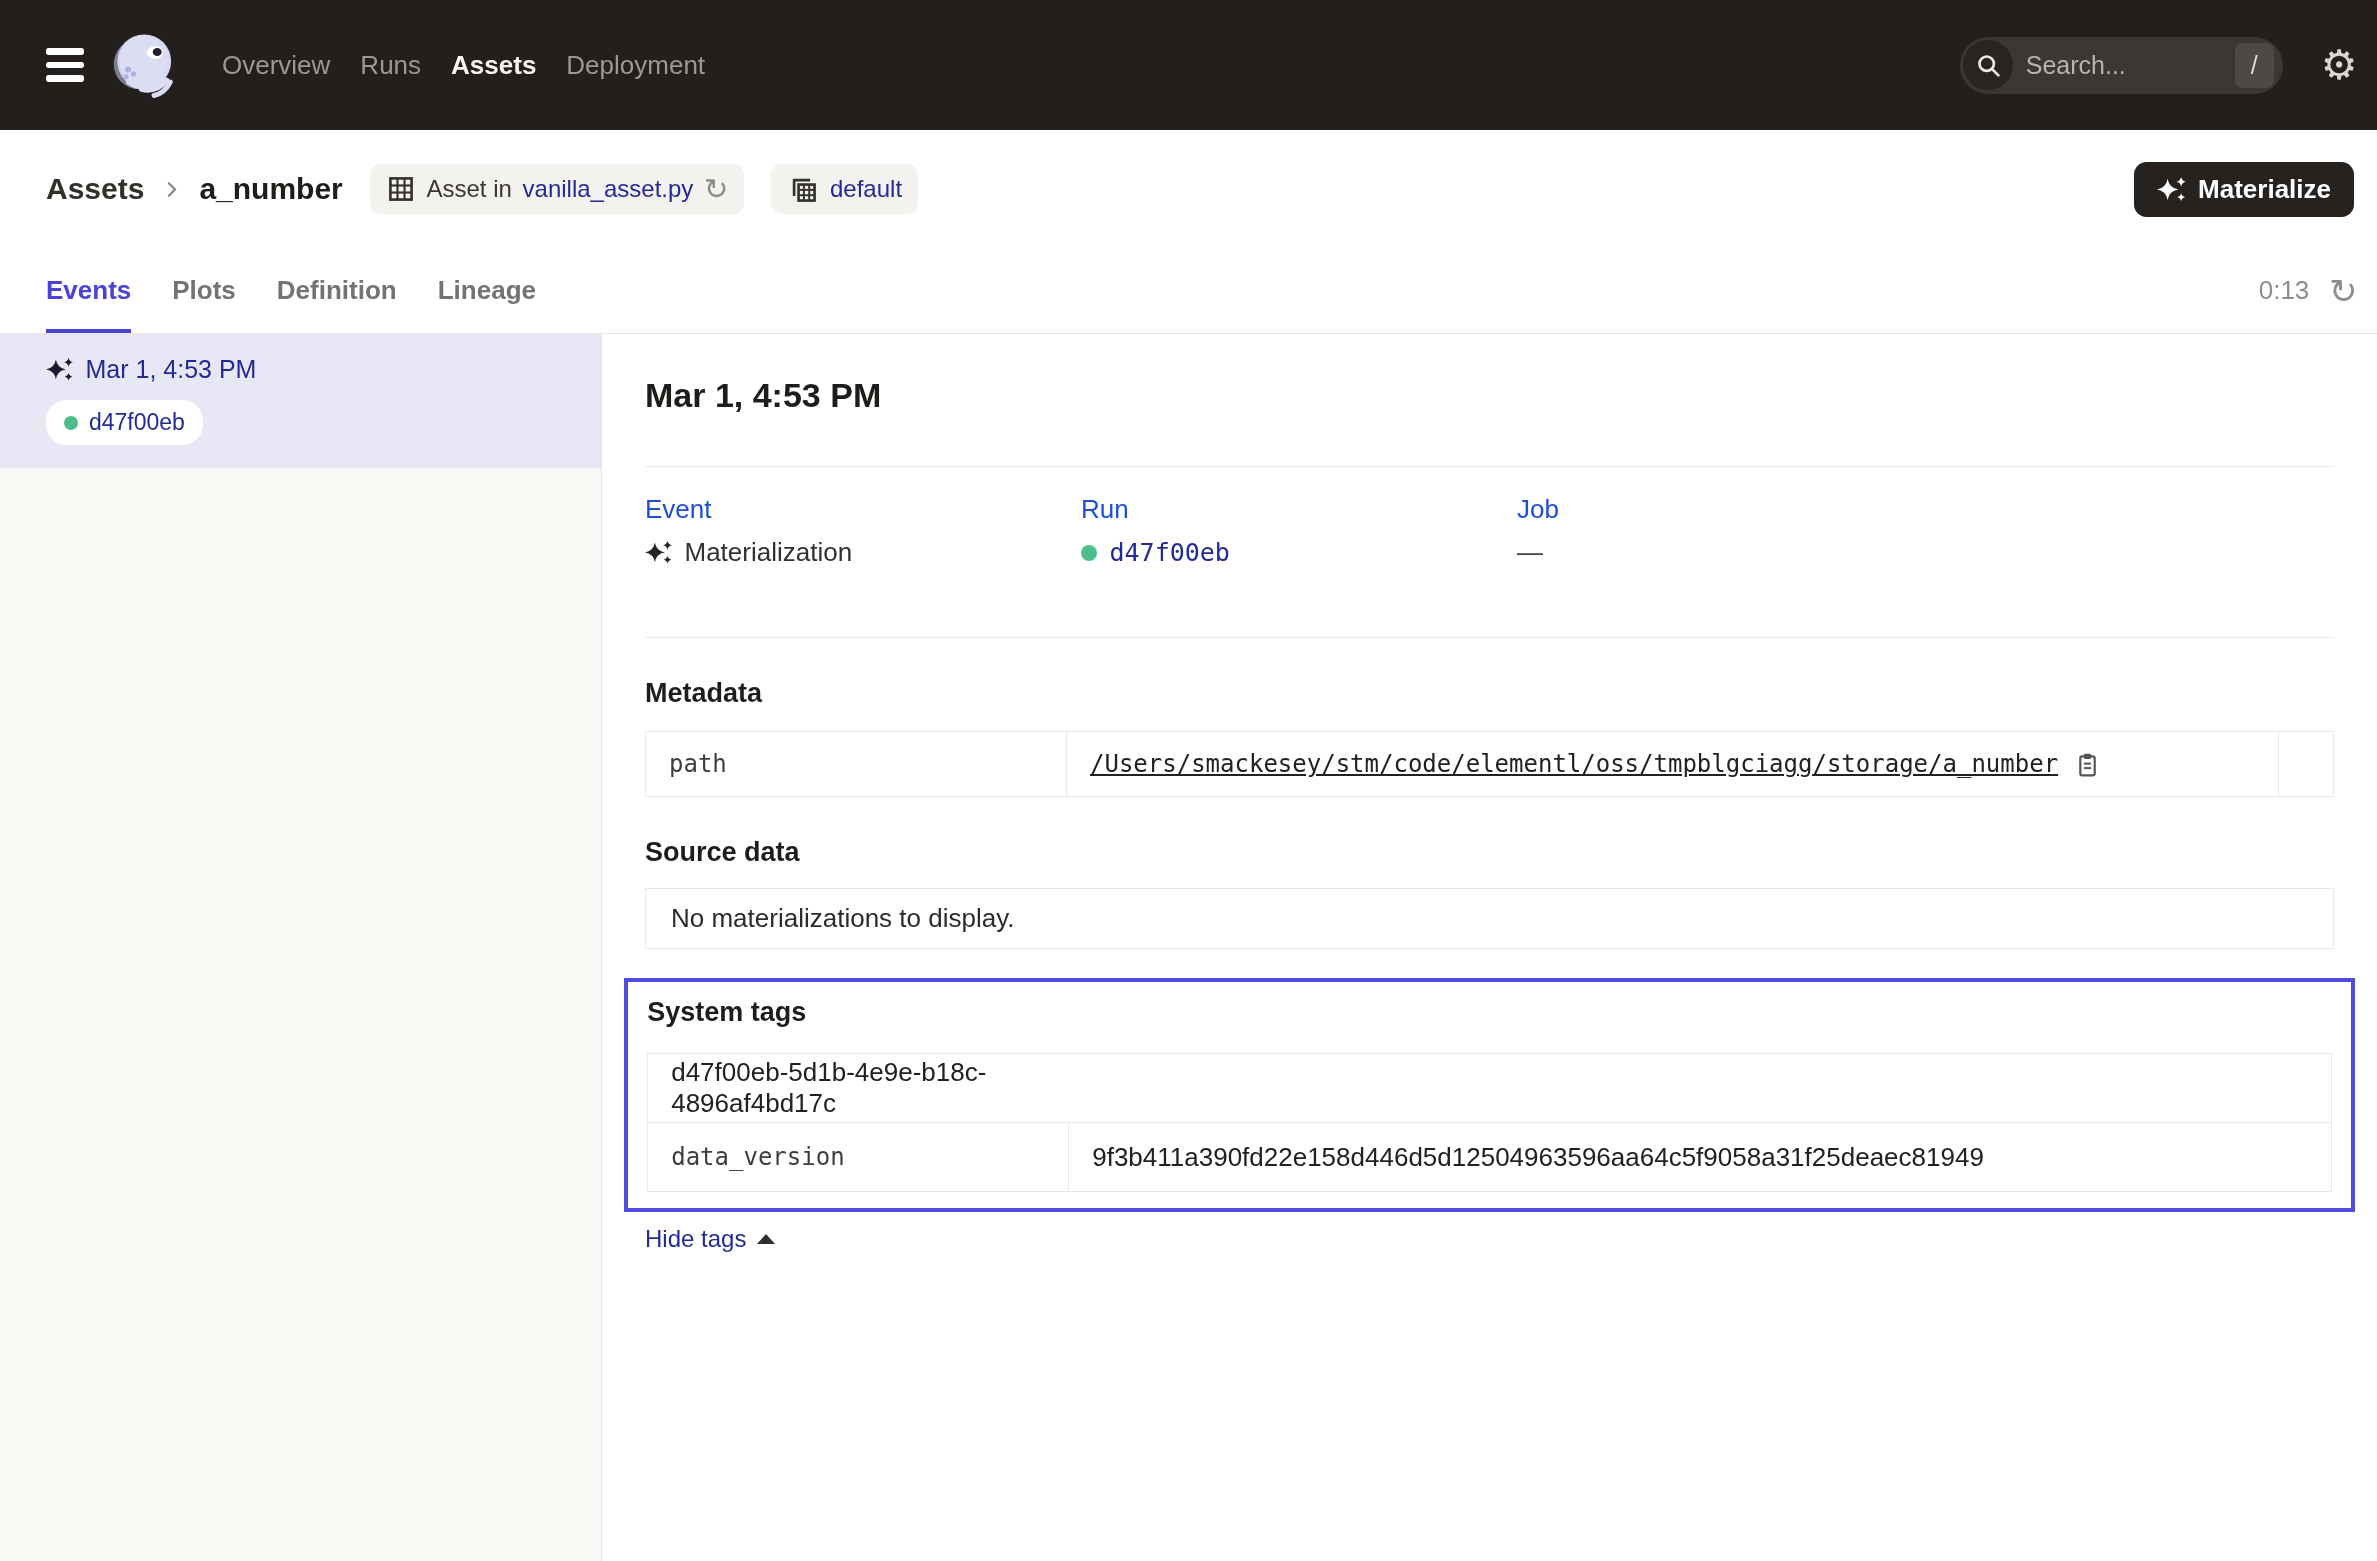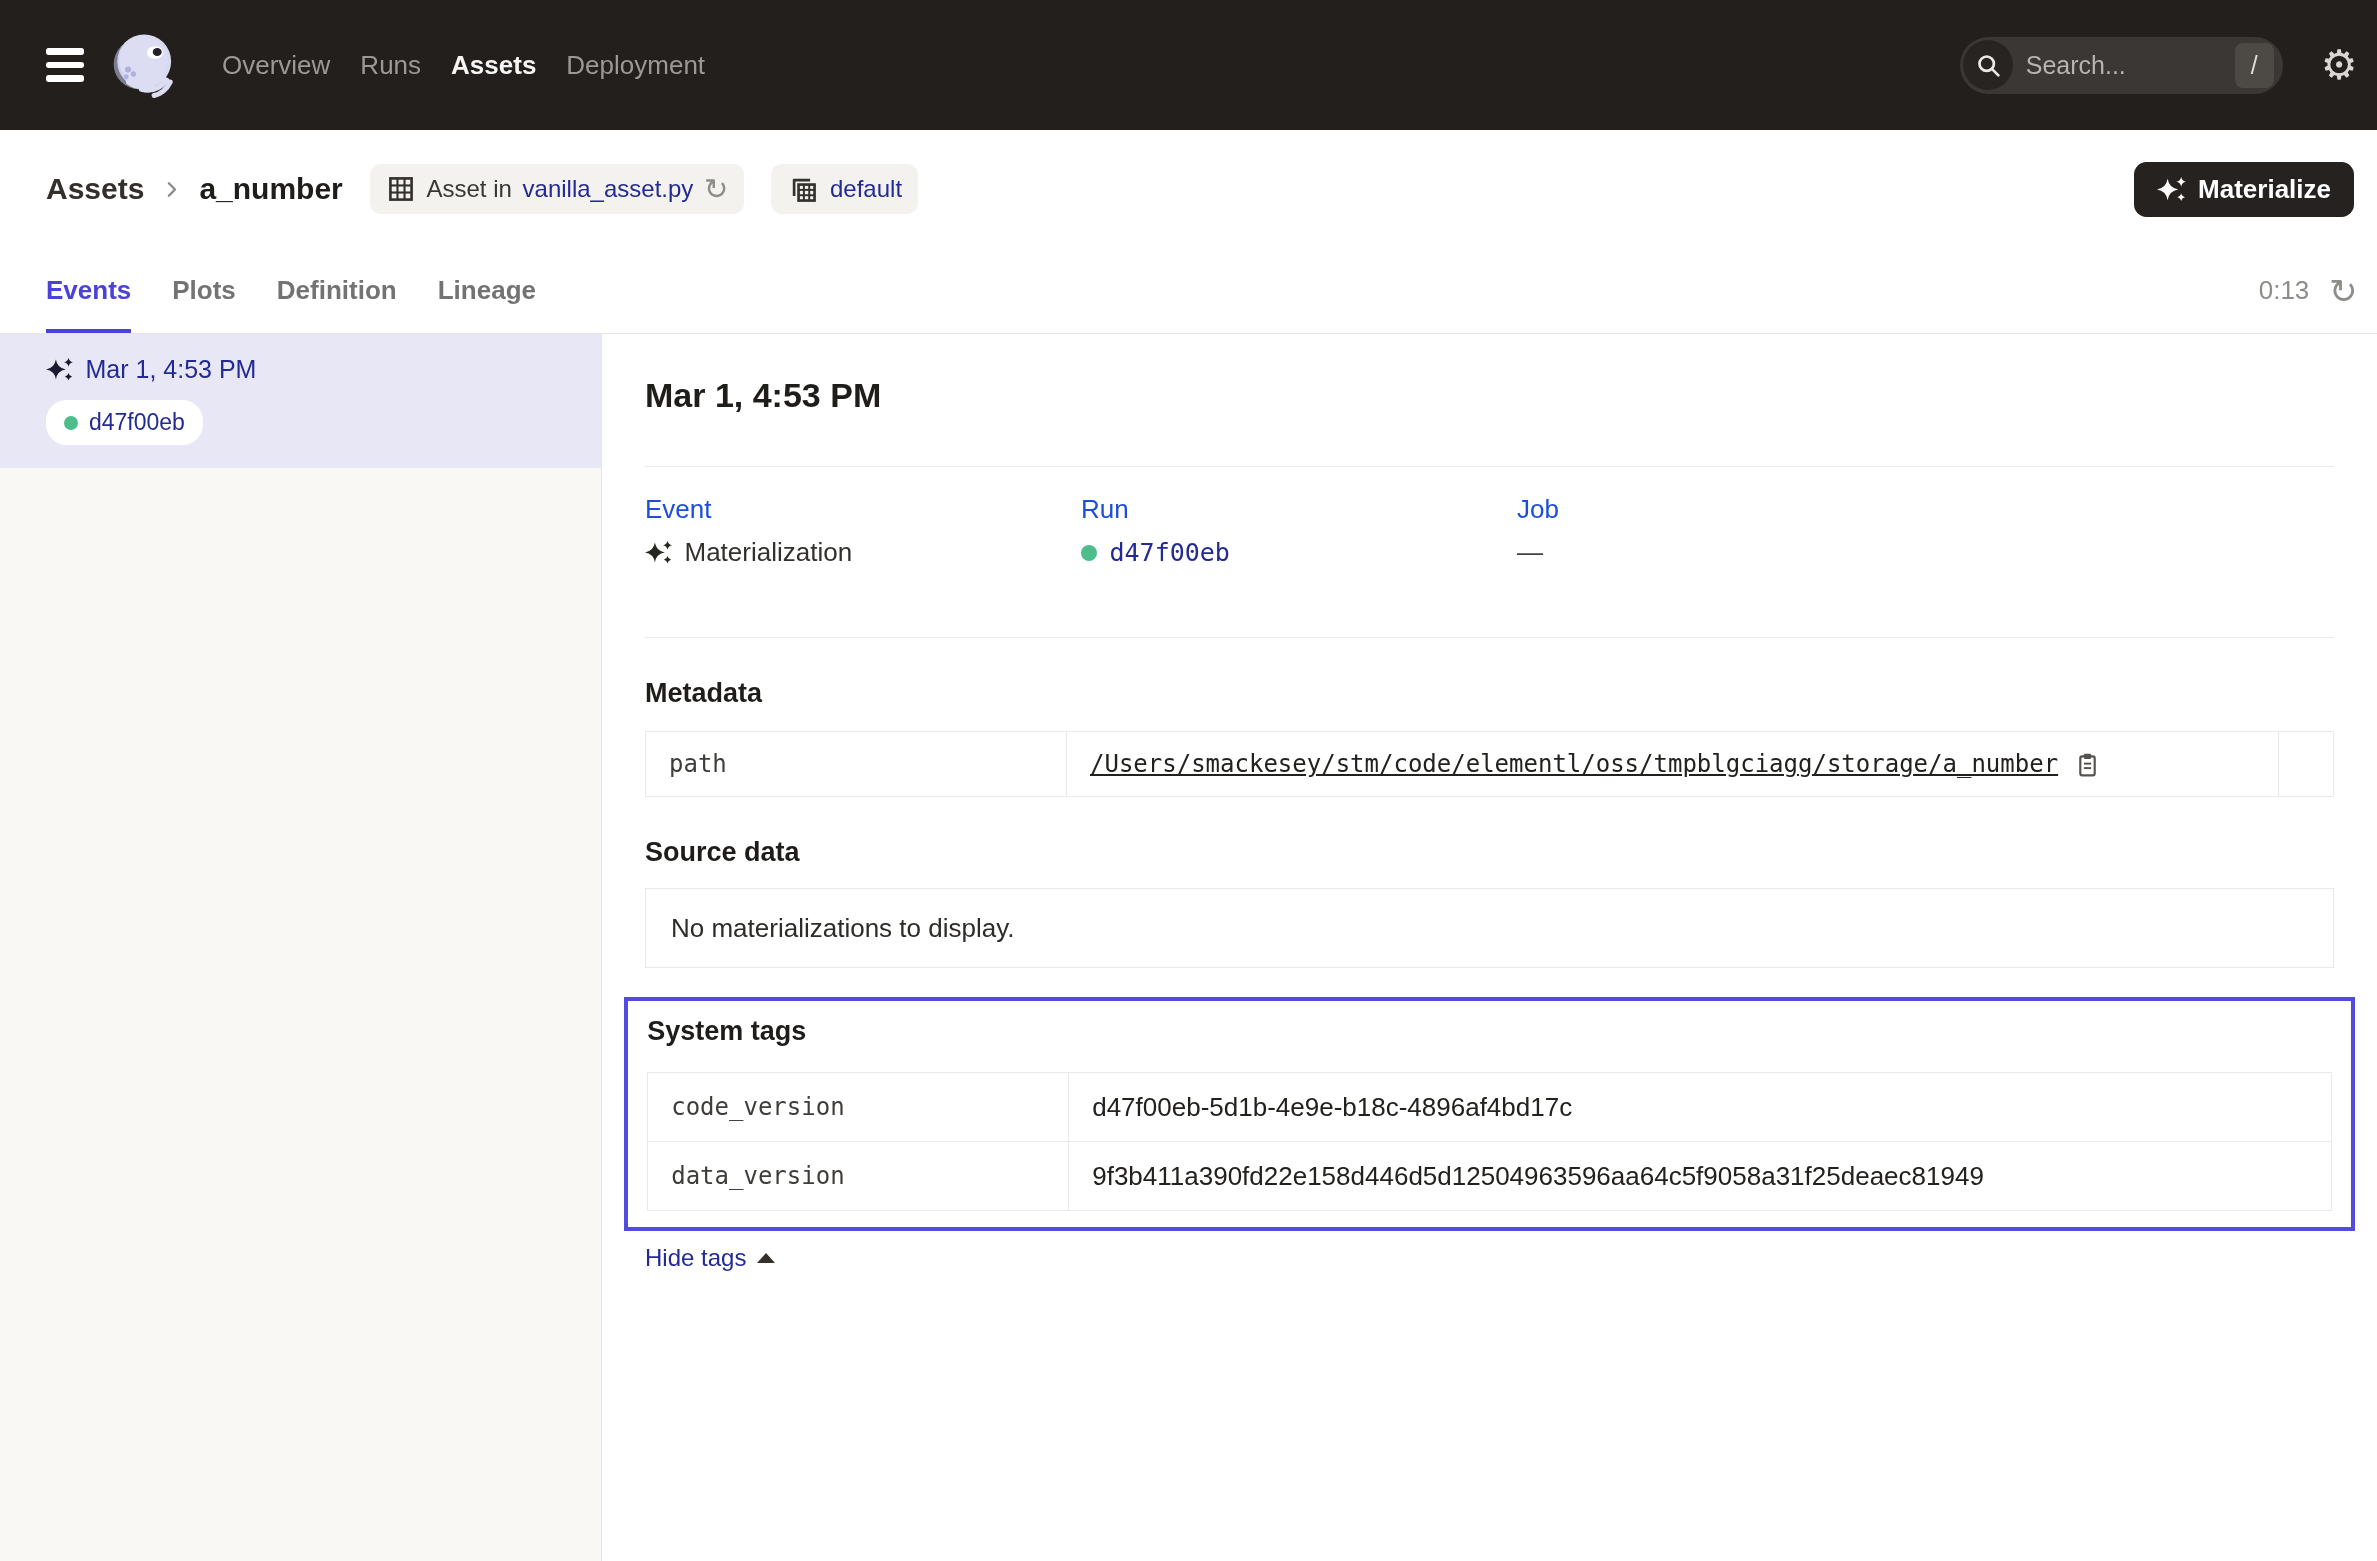--- a/index.html
+++ b/index.html
@@ -102,21 +102,21 @@
   .kv-row { display:grid; grid-template-columns:420px 1fr 55px; }
   .kv-row + .kv-row { border-top:1.8px solid #ebe9e6; }
   .kv-cell { display:flex; align-items:center; padding:0 23px; min-height:64px; }
   .kv-cell + .kv-cell { border-left:1.8px solid #ebe9e6; }
   .kv-key { font-size:24px; color:#3f3d39; }
   .path-value { gap:16px; }
   .path-link { font-size:24px; color:#23211d; text-decoration:underline; cursor:pointer; }
   .copy-btn { cursor:pointer; display:flex; align-items:center; }
 
   .source-box {
-    margin-top:16px; border:1.8px solid #ebe9e6; height:80px;
+    margin-top:16px; border:1.8px solid #ebe9e6; height:61px;
     display:flex; align-items:center; padding:0 25px; font-size:26px; color:#2e2c28;
   }
 
   .systags { margin:29px -21.4px 0; border:4.5px solid #514be0; padding:10.7px 19.6px 16px; }
   .systags h2 { margin:0; }
   .systags .kv-table { margin-top:21.4px; }
   .systags .kv-row { grid-template-columns:420px 1fr; }
   .systags .kv-cell { min-height:68px; }
   .tag-value { font-size:26px; color:#23211d; }
 
@@ -302,21 +302,20 @@
 
     <h2>Source data</h2>
     <div class="source-box">
       <span>No materializations to display.</span>
     </div>
 
     <div class="systags">
       <h2>System tags</h2>
       <div class="kv-table">
         <div class="kv-row">
-          <div class="kv-cell kv-key mono">code_version</div>
           <div class="kv-cell tag-value">d47f00eb-5d1b-4e9e-b18c-4896af4bd17c</div>
         </div>
         <div class="kv-row">
           <div class="kv-cell kv-key mono">data_version</div>
           <div class="kv-cell tag-value">9f3b411a390fd22e158d446d5d12504963596aa64c5f9058a31f25deaec81949</div>
         </div>
       </div>
     </div>
 
     <div class="hide-tags">

